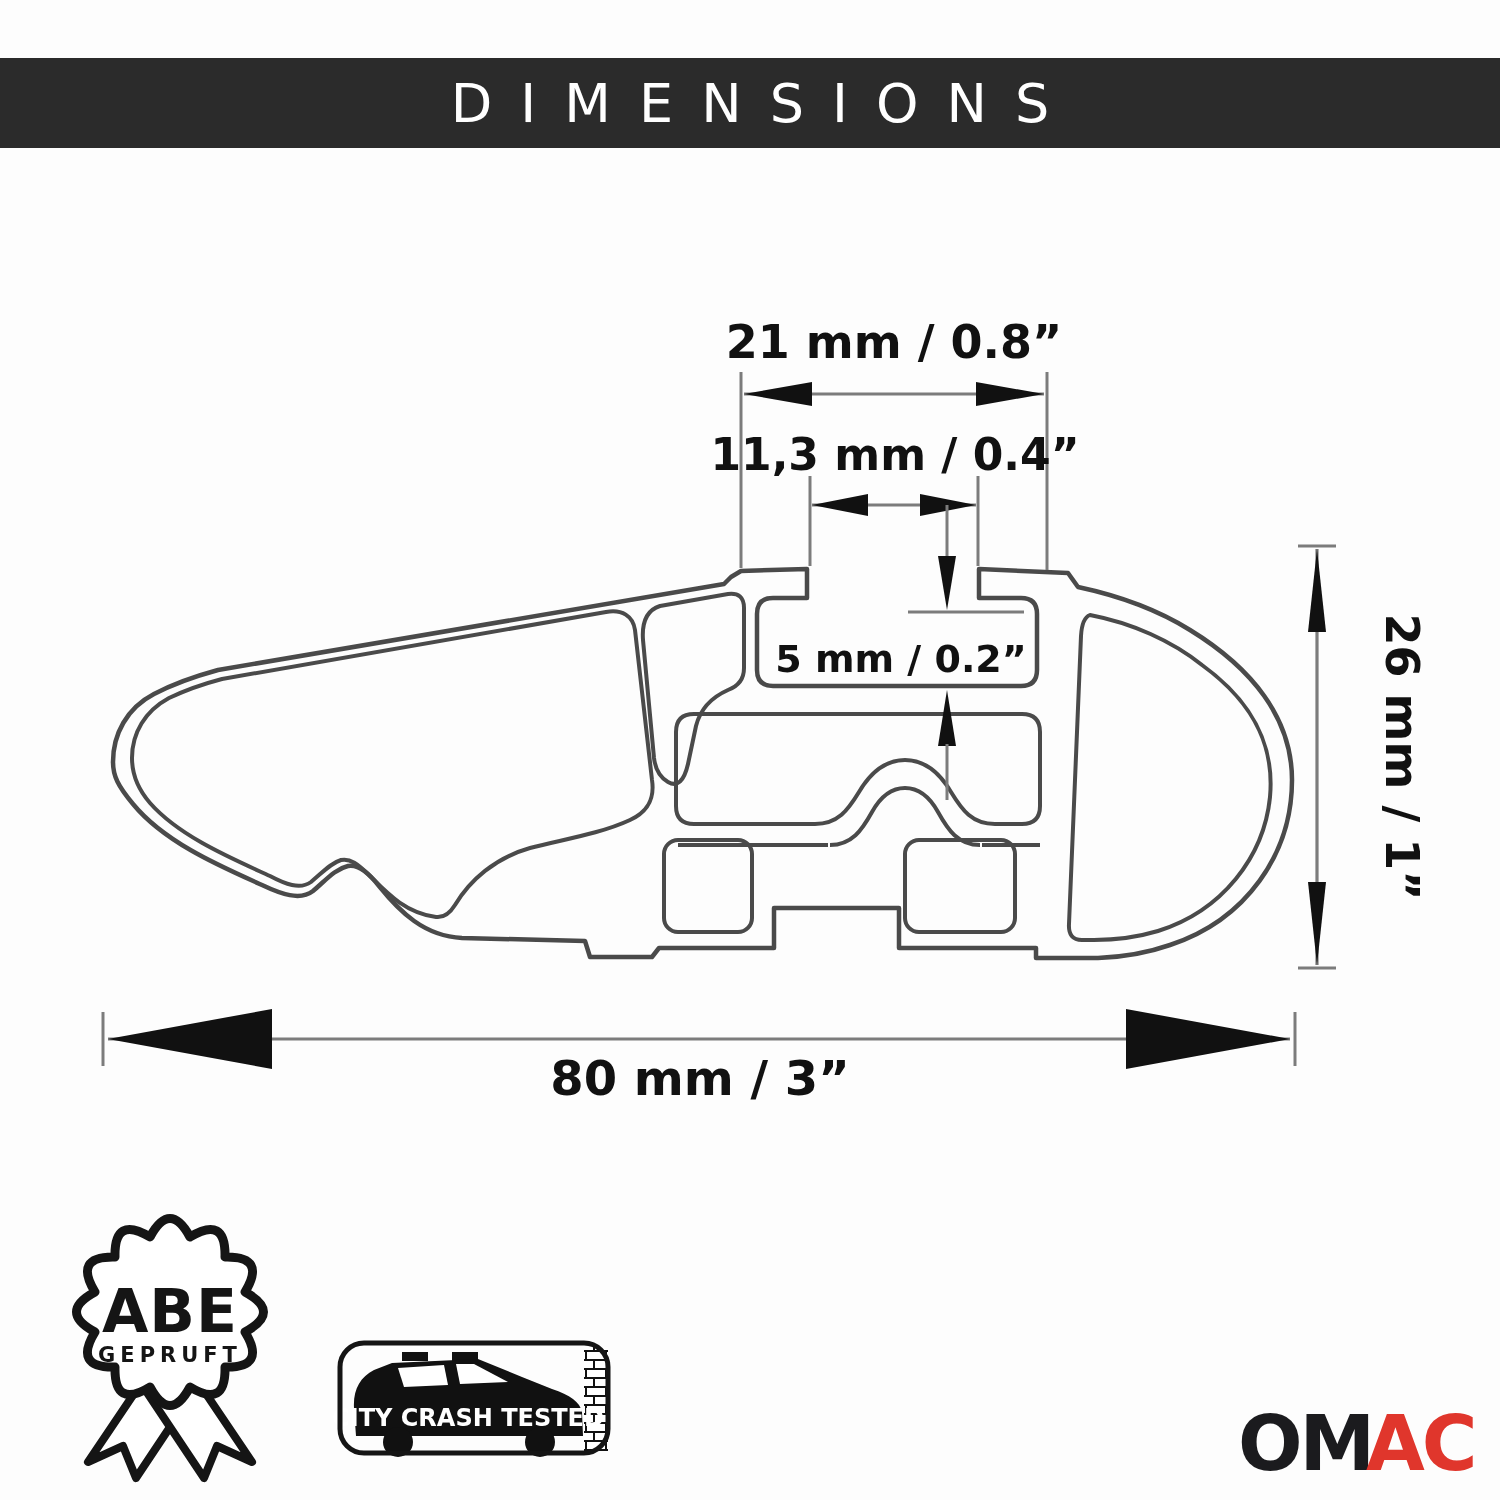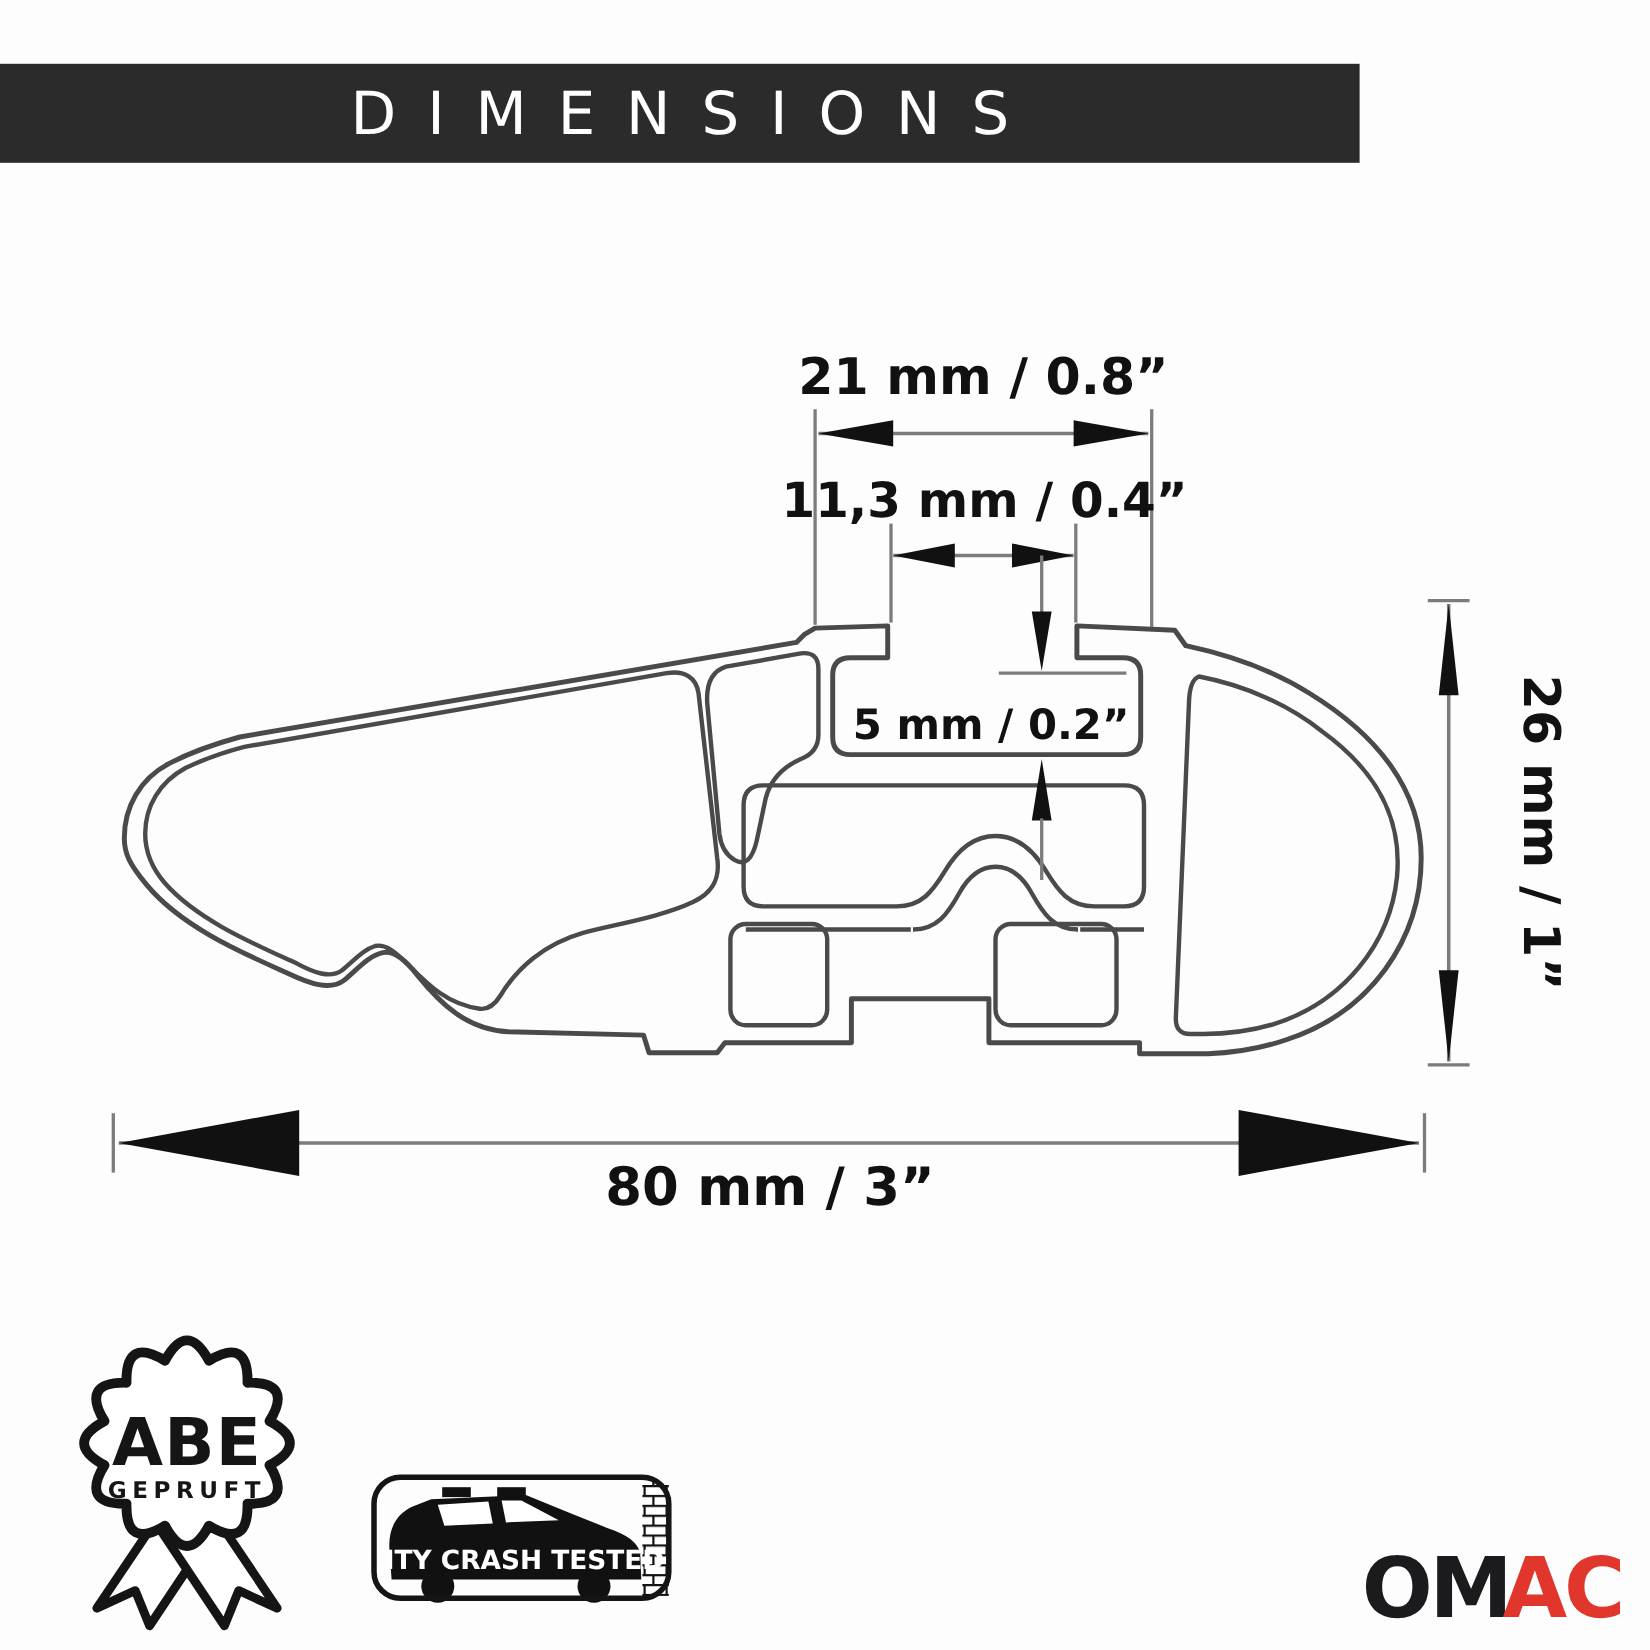--- a/index.html
+++ b/index.html
@@ -1,21 +1,21 @@
 <!DOCTYPE html>
 <html style="--header-bg: #2b2b2b; --header-text: #ffffff; --line: #4a4a4a; --dim-line: #7c7c7c; --arrow: #111111; --text: #111111; --logo-om: #1b1b1e; --logo-ac: #e0362c;"><head>
 <meta charset="utf-8">
 <style>
   html,body{margin:0;padding:0;}
   body{
     width:1500px;height:1500px;position:relative;overflow:hidden;
     background:#fdfdfd;font-family:"DejaVu Sans",sans-serif;
   }
   .header-bar{
-    position:absolute;left:0;top:58px;width:1236px;height:90px;
+    position:absolute;left:0;top:58px;width:1500px;height:90px;
     background:var(--header-bg,#2b2b2b);
     display:flex;align-items:center;justify-content:center;
   }
   .header-title{
     color:var(--header-text,#ffffff);
     font-size:54px;font-weight:400;letter-spacing:0.52em;
     text-indent:0.52em; 
     font-family:"DejaVu Sans",sans-serif;
   }
   svg{position:absolute;left:0;top:0;}

